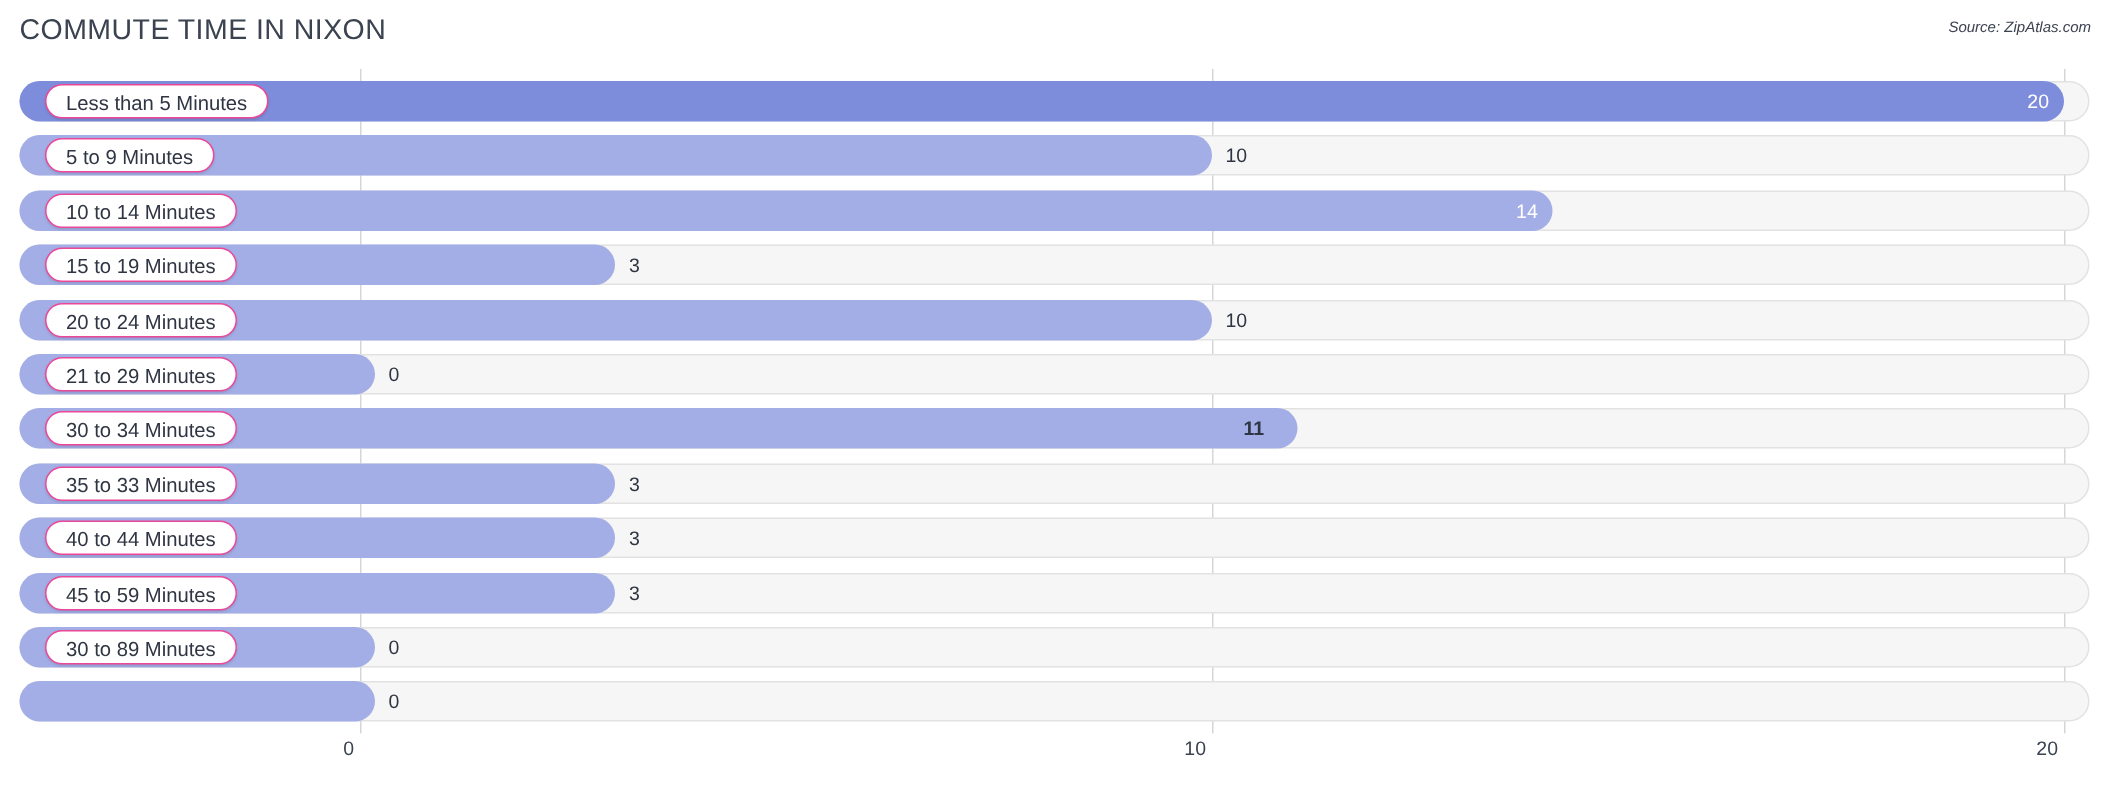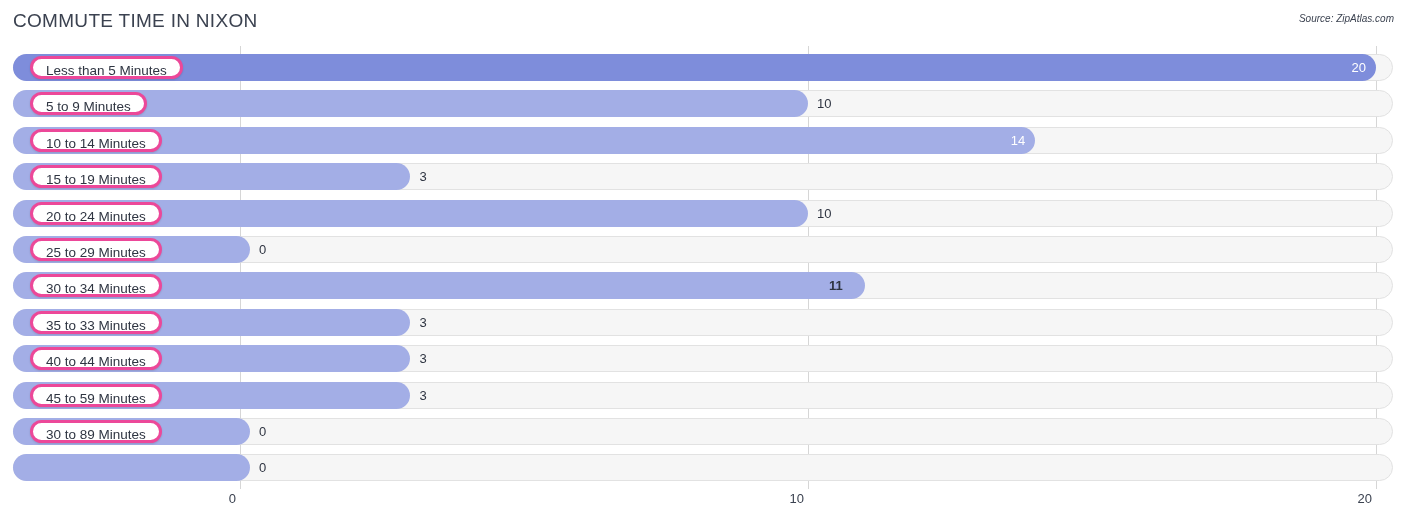--- a/index.html
+++ b/index.html
@@ -120,21 +120,21 @@
   }
 
   .label-pill {
     position: absolute;
     left: 17px;
     top: 2px;
     height: 23px;
     line-height: 23px;
     padding: 0 13px;
     background: #ffffff;
-    border: 3px solid #ec4899;
+    border: 1px solid #ec4899;
     border-radius: 12px;
     font-size: 13.5px;
     color: #2f3542;
     white-space: nowrap;
     box-shadow: 0 1px 2px rgba(0,0,0,0.13);
     box-sizing: border-box;
   }
 
   
   .axis {
@@ -195,21 +195,21 @@
       <div class="row" style="top: 153.6px;">
         <div class="track"></div>
         <div class="bar light" style="width: 795px;"></div>
         <div class="bar-value-out" style="left: 804px;">10</div>
         <div class="label-pill">20 to 24 Minutes</div>
       </div>
       <div class="row" style="top: 190px;">
         <div class="track"></div>
         <div class="bar light" style="width: 237px;"></div>
         <div class="bar-value-out" style="left: 246px;">0</div>
-        <div class="label-pill">25 to 29 Minutes</div>
+        <div class="label-pill">21 to 29 Minutes</div>
       </div>
       <div class="row" style="top: 226.4px;">
         <div class="track"></div>
         <div class="bar light" style="width: 851.8px;"></div>
         <div class="bar-value-out" style="left: 816px; font-weight: bold;">11</div>
         <div class="label-pill">30 to 34 Minutes</div>
       </div>
       <div class="row" style="top: 262.8px;">
         <div class="track"></div>
         <div class="bar light" style="width: 397.4px;"></div>

